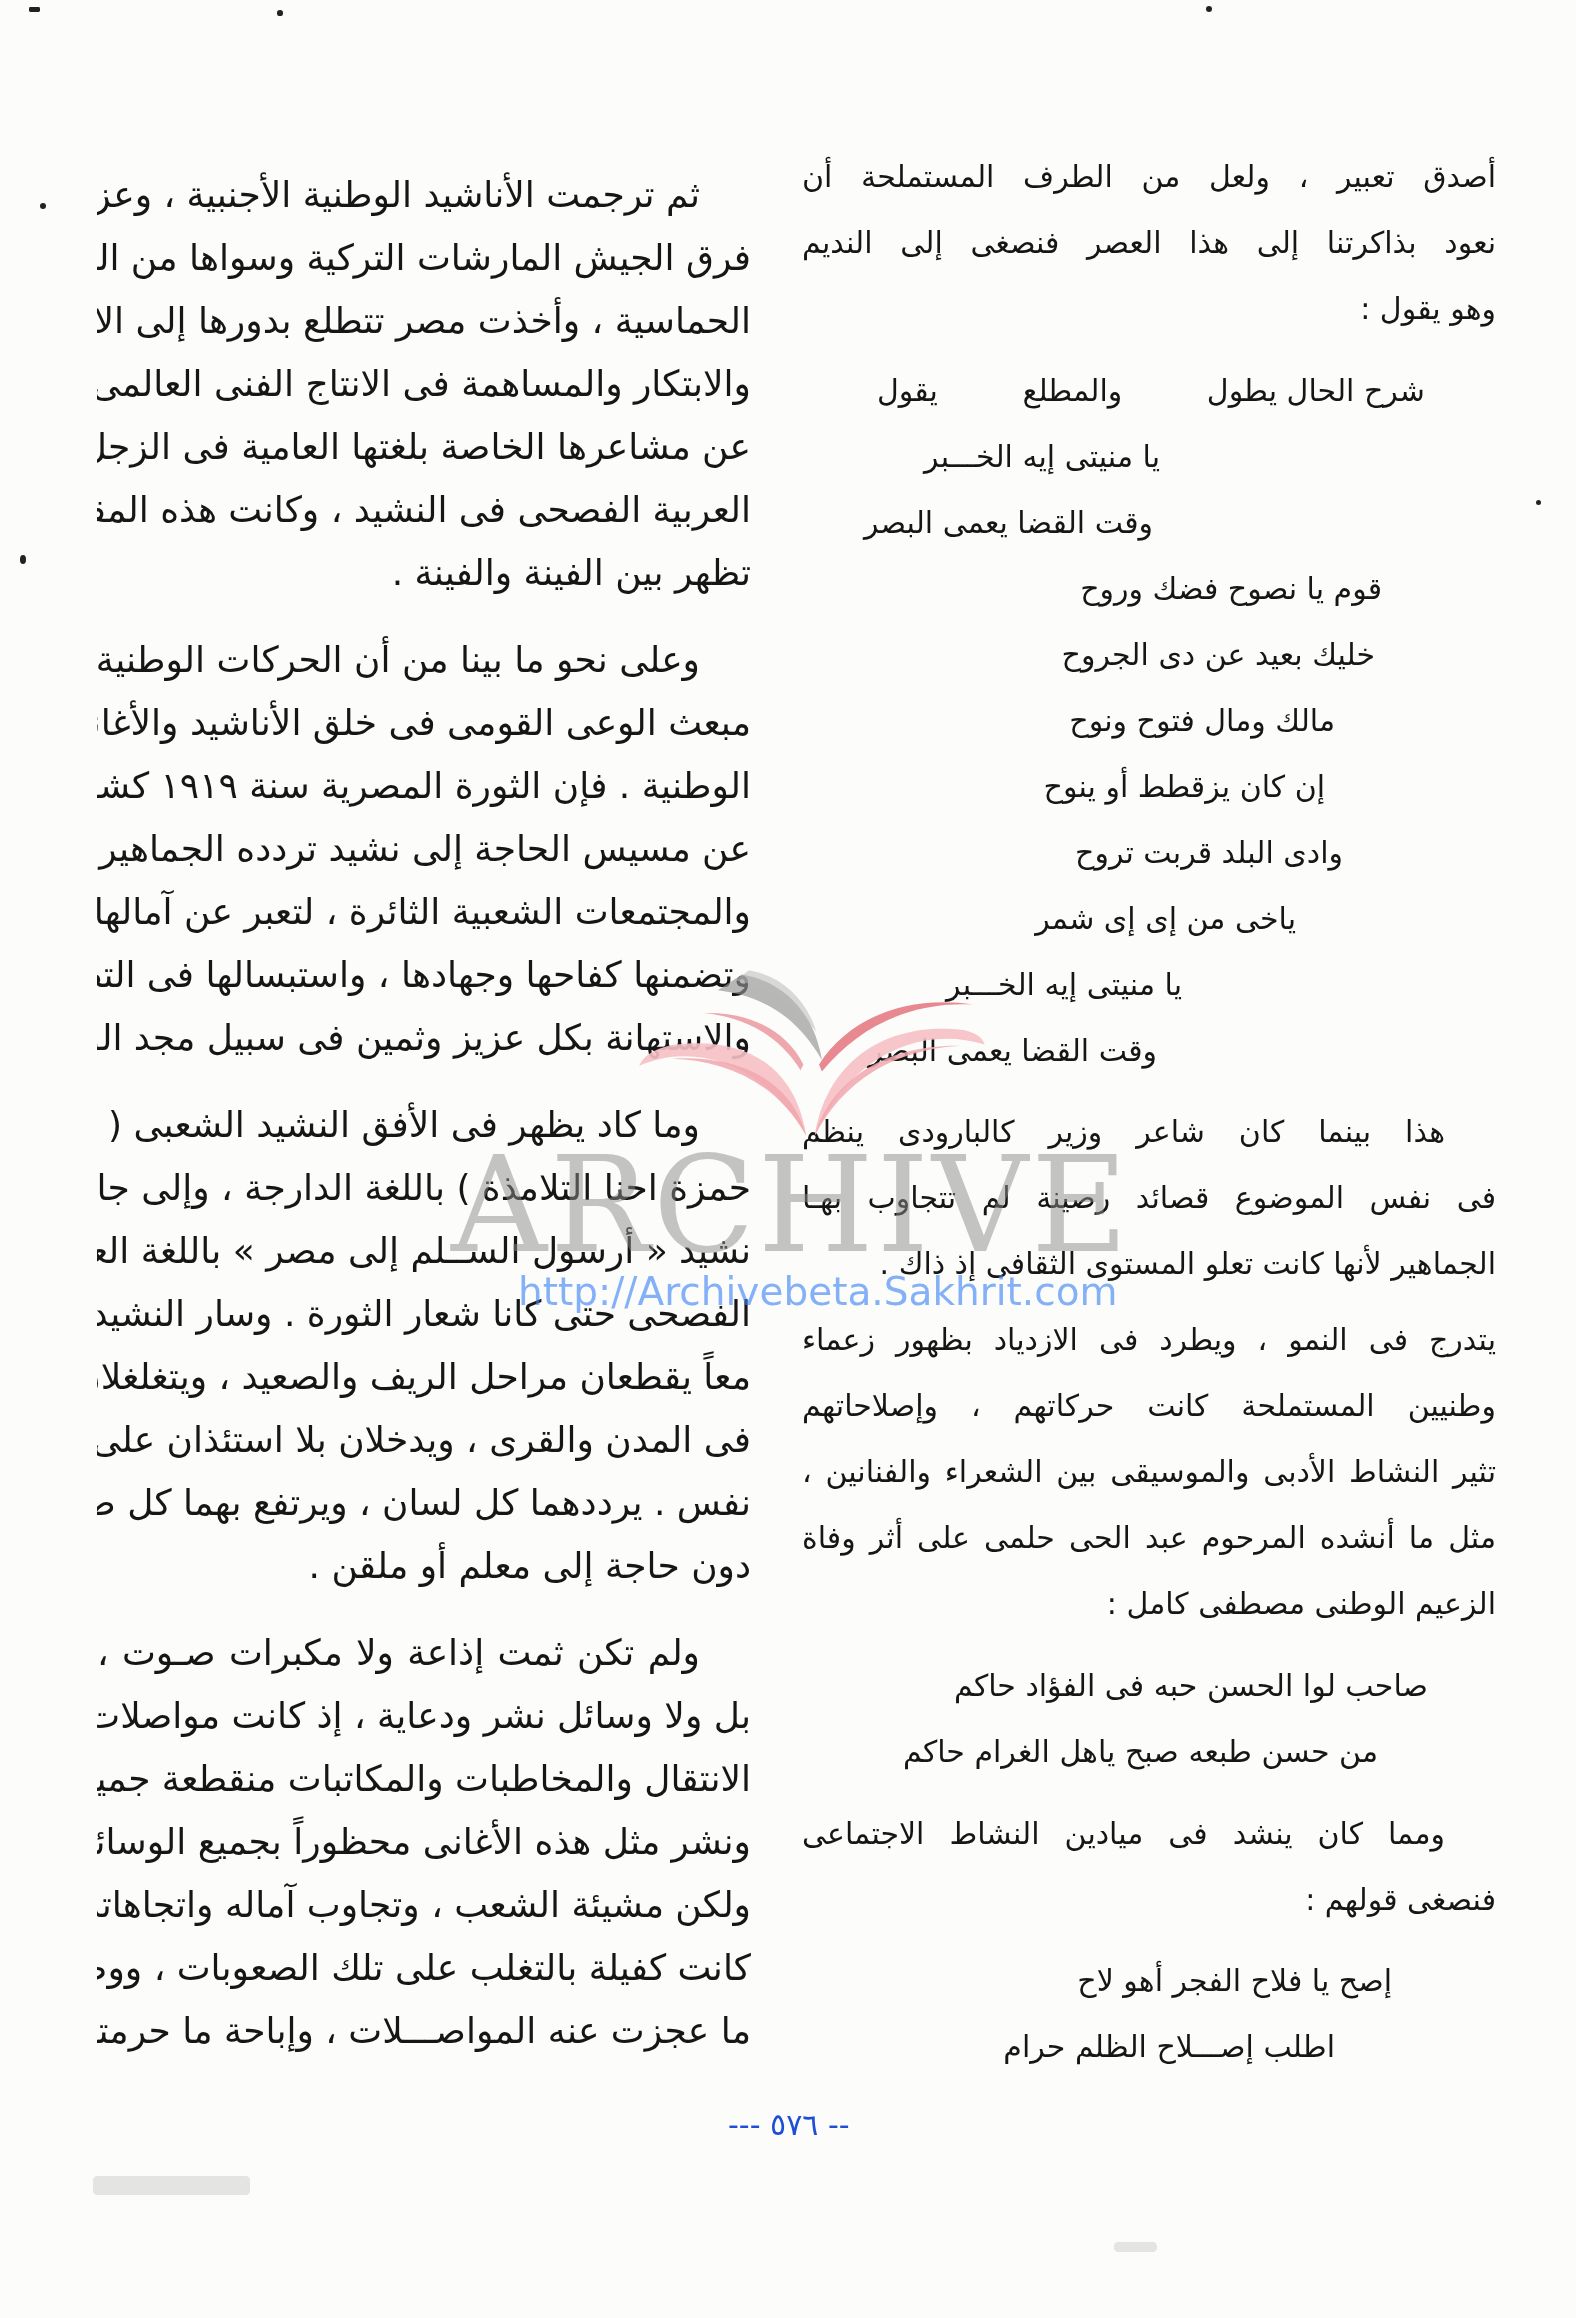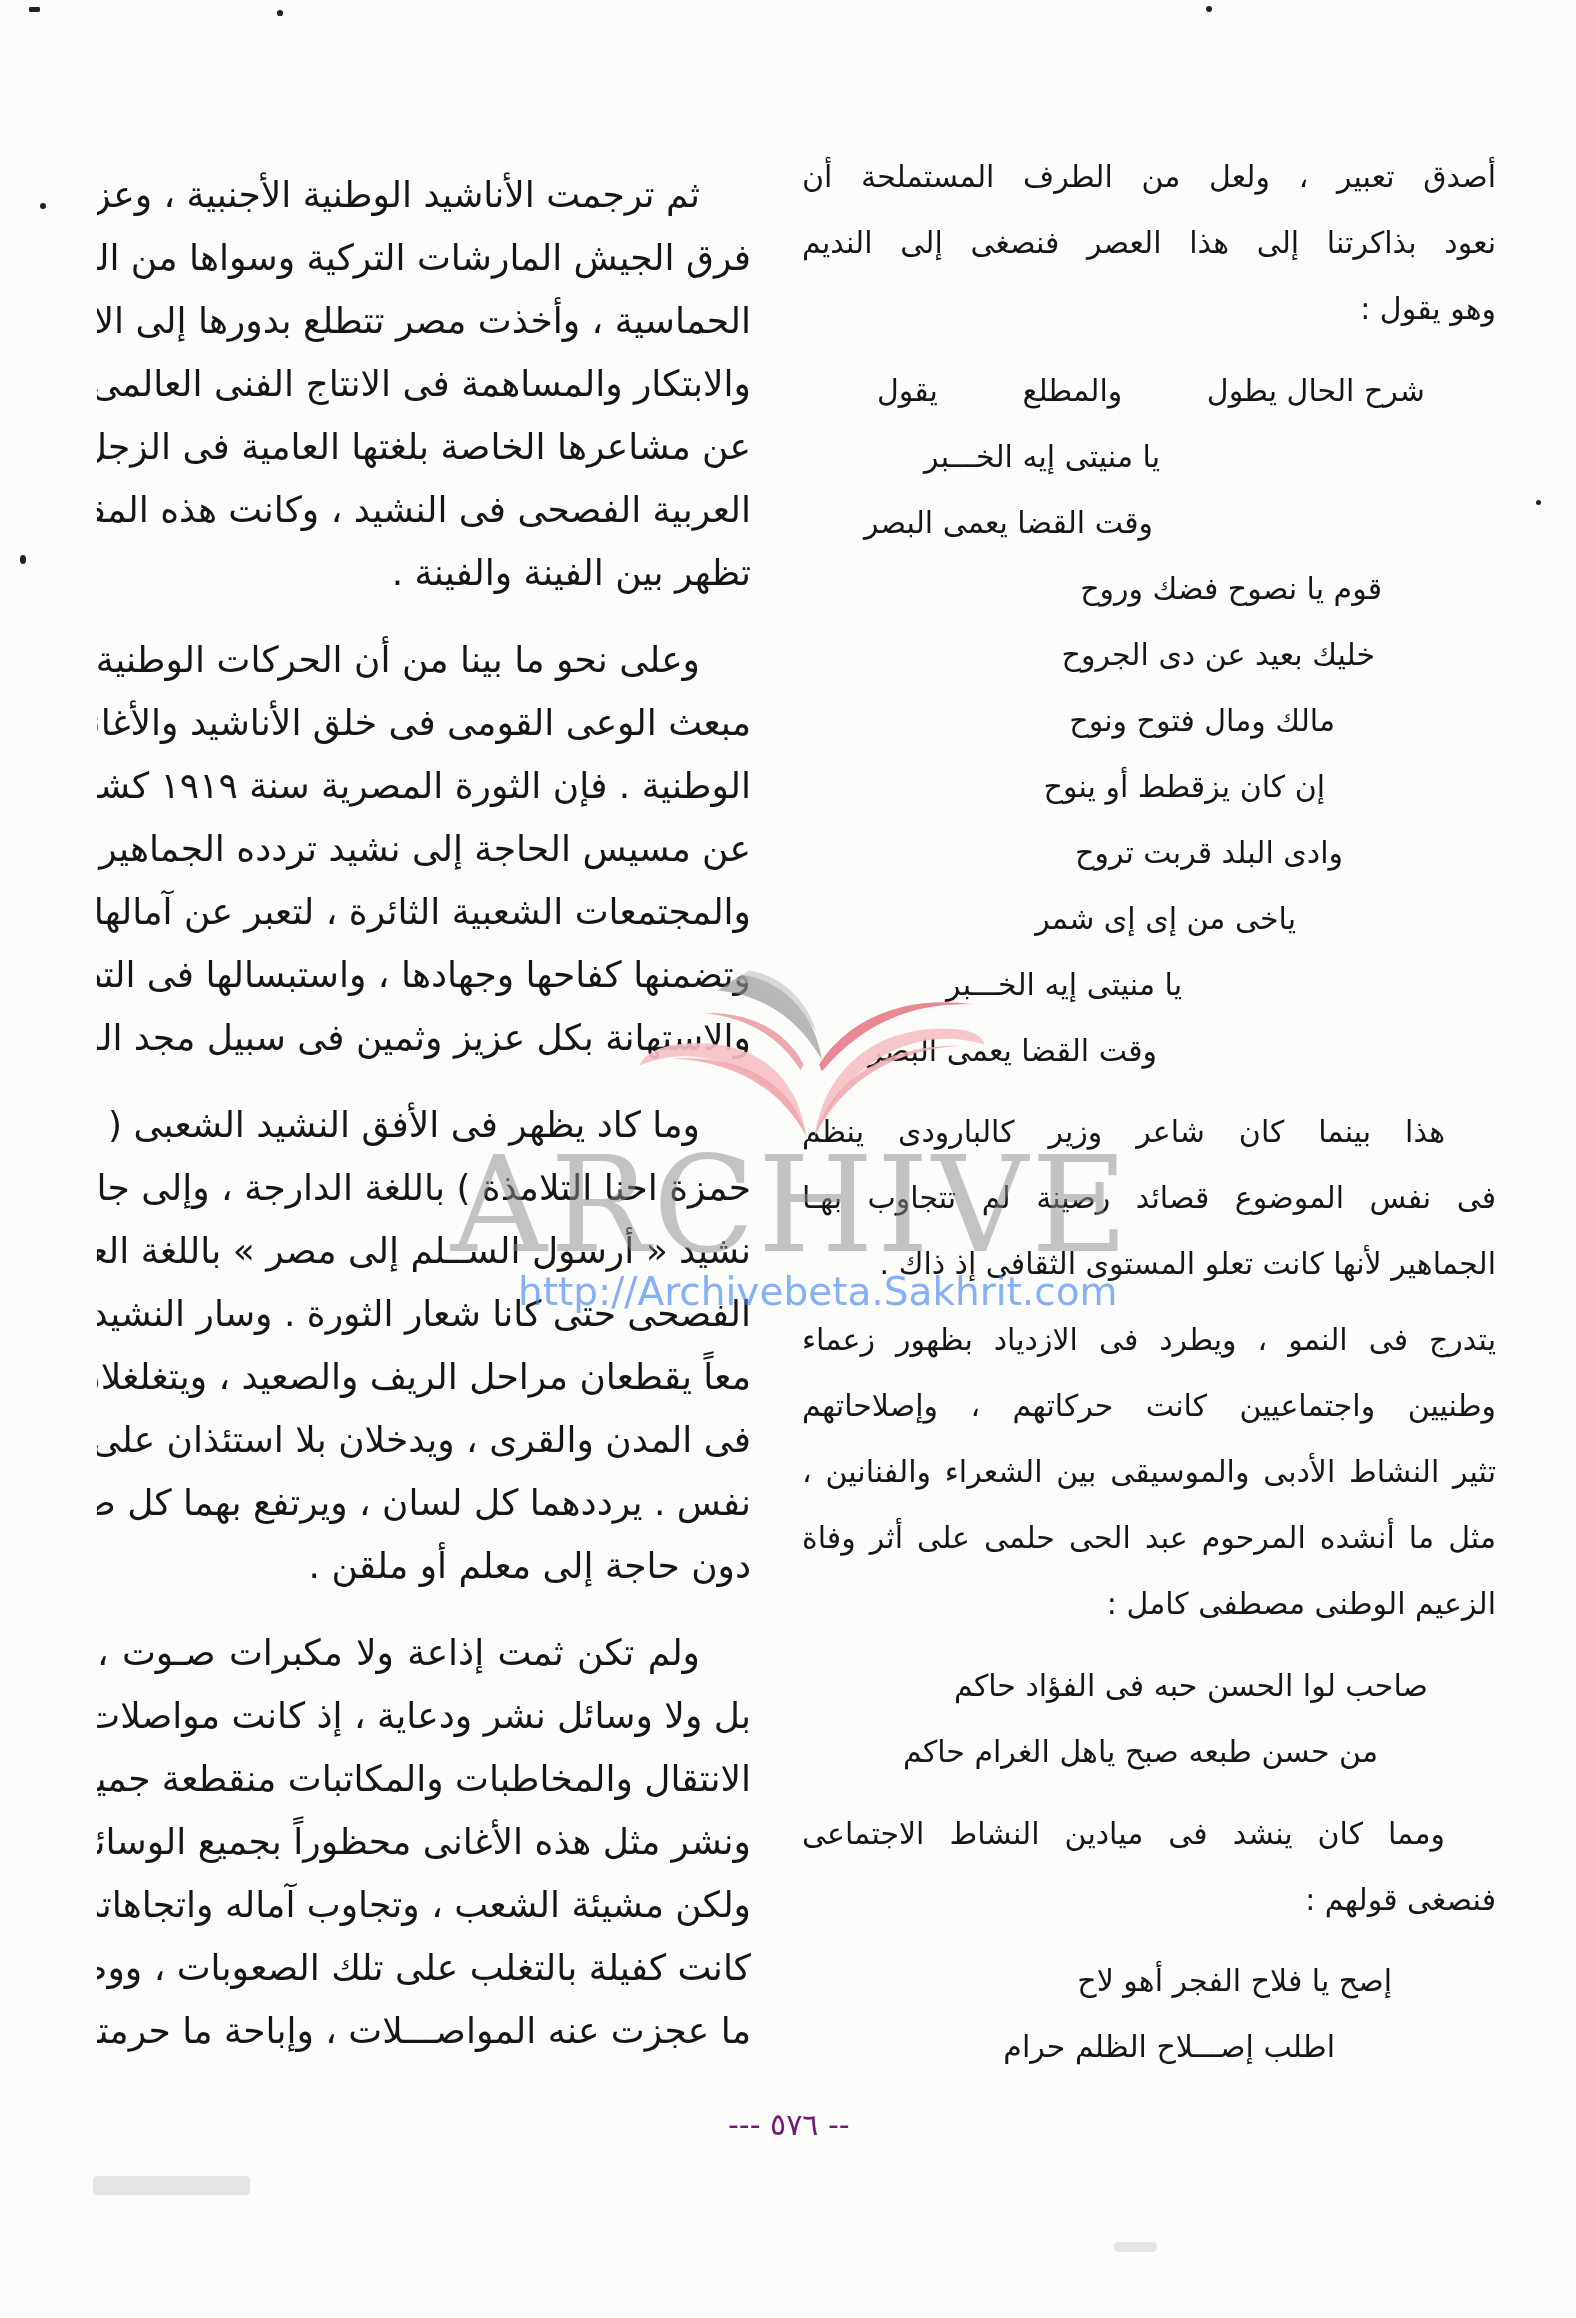--- a/index.html
+++ b/index.html
@@ -40,21 +40,21 @@
   }
   .wm-url{
     position:absolute;left:518px;top:1262px;width:571px;
     font-family:"DejaVu Sans", sans-serif;
     font-size:39px;line-height:43px;
     color:#3b82f6;opacity:.62;
     direction:ltr;text-align:center;white-space:nowrap;
   }
   .page-number{
     position:absolute;left:728px;top:2107px;
-    font-size:30px;letter-spacing:2.1px;color:#701a75;
+    font-size:30px;letter-spacing:2.1px;color:#1d4ed8;
     direction:rtl;white-space:nowrap;
   }
   .speck{position:absolute;background:#222;border-radius:50%;}
   .smudge{position:absolute;background:#9a9a9a;opacity:.25;border-radius:4.3px;}
 </style>
 </head>
 <body>
 
 <div class="page">
 
@@ -81,21 +81,21 @@
         <div class="vline" style="padding-right: 314px;">يا منيتى إيه الخـــبر</div>
         <div class="vline" style="padding-right: 339px;">وقت القضا يعمى البصر</div>
       </div>
       <div class="block paragraph">
         <div class="pline pfirst">هذا بينما كان شاعر وزير كالبارودى ينظم</div>
         <div class="pline">فى نفس الموضوع قصائد رصينة لم تتجاوب بهـا</div>
         <div class="pline plast">الجماهير لأنها كانت تعلو المستوى الثقافى إذ ذاك .</div>
       </div>
       <div class="block paragraph">
         <div class="pline">يتدرج فى النمو ، ويطرد فى الازدياد بظهور زعماء</div>
-        <div class="pline">وطنيين واجتماعيين كانت حركاتهم ، وإصلاحاتهم</div>
+        <div class="pline">وطنيين المستملحة كانت حركاتهم ، وإصلاحاتهم</div>
         <div class="pline">تثير النشاط الأدبى والموسيقى بين الشعراء والفنانين ،</div>
         <div class="pline">مثل ما أنشده المرحوم عبد الحى حلمى على أثر وفاة</div>
         <div class="pline plast">الزعيم الوطنى مصطفى كامل :</div>
       </div>
       <div class="block verse">
         <div class="vline" style="padding-right: 68px;">صاحب لوا الحسن حبه فى الفؤاد حاكم</div>
         <div class="vline" style="padding-right: 118px;">من حسن طبعه صبح ياهل الغرام حاكم</div>
       </div>
       <div class="block paragraph">
         <div class="pline pfirst">ومما كان ينشد فى ميادين النشاط الاجتماعى</div>

